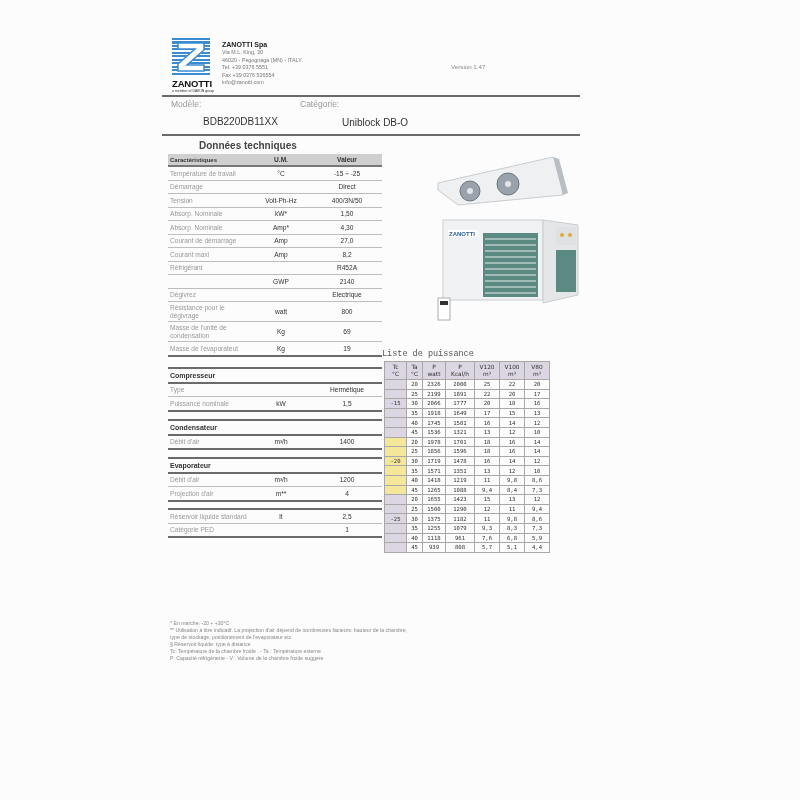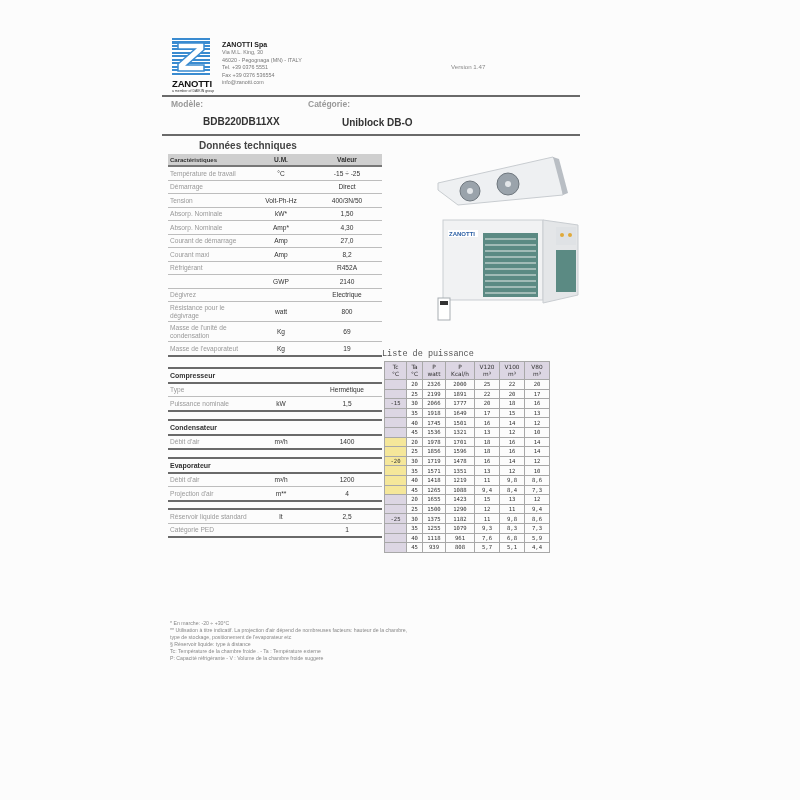--- a/index.html
+++ b/index.html
@@ -16,22 +16,22 @@
   .logo-name { position: absolute; left: 0; top: 40px; width: 50px; text-align: center; font-weight: bold; font-size: 9.5px; color: #111; letter-spacing: -0.2px; }
   .logo-sub { position: absolute; left: -3px; top: 51px; width: 58px; text-align: center; font-size: 3.5px; color: #333; white-space: nowrap; }
 
   .company { position: absolute; left: 222px; top: 40px; font-size: 5.4px; line-height: 7.6px; color: #777; }
   .company .cname { font-weight: bold; font-size: 7px; color: #222; line-height: 9px; }
 
   .doc-title { position: absolute; left: 374px; top: 44px; font-size: 13.5px; font-weight: bold; color: #3a3a3a; }
   .doc-version { position: absolute; left: 451px; top: 63px; font-size: 6.2px; color: #888; }
 
   .rule { position: absolute; left: 162px; width: 418px; height: 2px; background: #6a6a6a; }
-  .model-lbl { position: absolute; top: 99px; font-size: 8.5px; color: #999; font-weight: bold; }
-  .model-val { position: absolute; top: 116px; font-size: 10px; font-weight: bold; color: #333; padding-left: 32px; }
+  .model-lbl { position: absolute; top: 99px; font-size: 8.5px; color: #999; }
+  .model-val { position: absolute; top: 116px; font-size: 10px; font-weight: normal; color: #333; padding-left: 32px; }
   .cat-val { font-size: 10px; top: 117px; }
 
   
   .section-title { position: absolute; left: 171px; top: 140px; font-size: 10px; font-weight: bold; color: #444; margin-left: 28px; }
   .ltable { position: absolute; left: 168px; width: 214px; border-collapse: collapse; font-size: 6.6px; }
   .ltable td { padding: 0 2px; height: 12.5px; border-bottom: 1px solid #bdbdbd; color: #999; vertical-align: middle; }
   .ltable td.um { text-align: center; color: #333; width: 58px; }
   .ltable td.val { text-align: center; color: #333; width: 66px; }
   .ltable tr.hdr td { background: #cfcfcf; color: #333; font-weight: bold; border-bottom: 2px solid #777; height: 11px; }
   .ltable tr.hdr td.c1 { font-size: 6px; }
@@ -79,21 +79,21 @@
     <div>Tel. +39 0376 5551</div>
     <div>Fax +39 0376 536554</div>
     <div>info@zanotti.com</div>
   </div>
 
   <div class="doc-version">Version 1.47</div>
 
   <div class="rule" style="top:95px"></div>
   <div class="model-lbl" style="left:171px">Modèle:</div>
   <div class="model-val" style="left:171px">BDB220DB11XX</div>
-  <div class="model-lbl" style="left:308px">Catégorie:</div>
+  <div class="model-lbl" style="left:300px">Catégorie:</div>
   <div class="model-val cat-val" style="left:310px">Uniblock DB-O</div>
   <div class="rule" style="top:134px"></div>
 
   <div class="section-title">Données techniques</div>
 
   <table class="ltable" style="top:154px">
     <tbody>
         <tr class="hdr">
       <td class="c1">Caractéristiques</td>
       <td class="um">U.M.</td>

